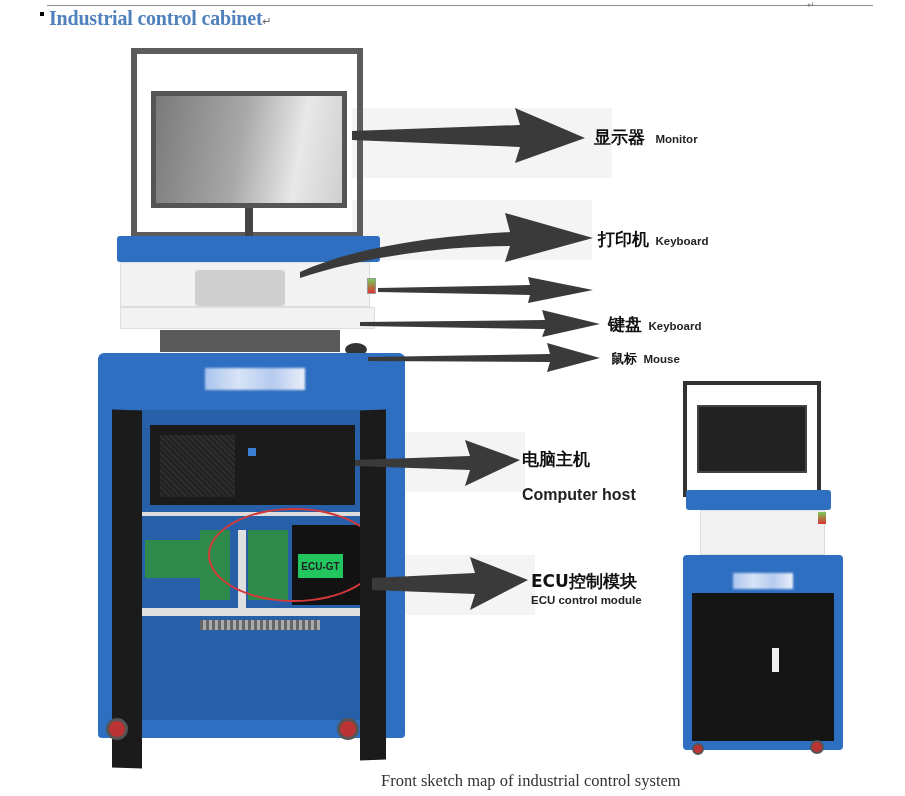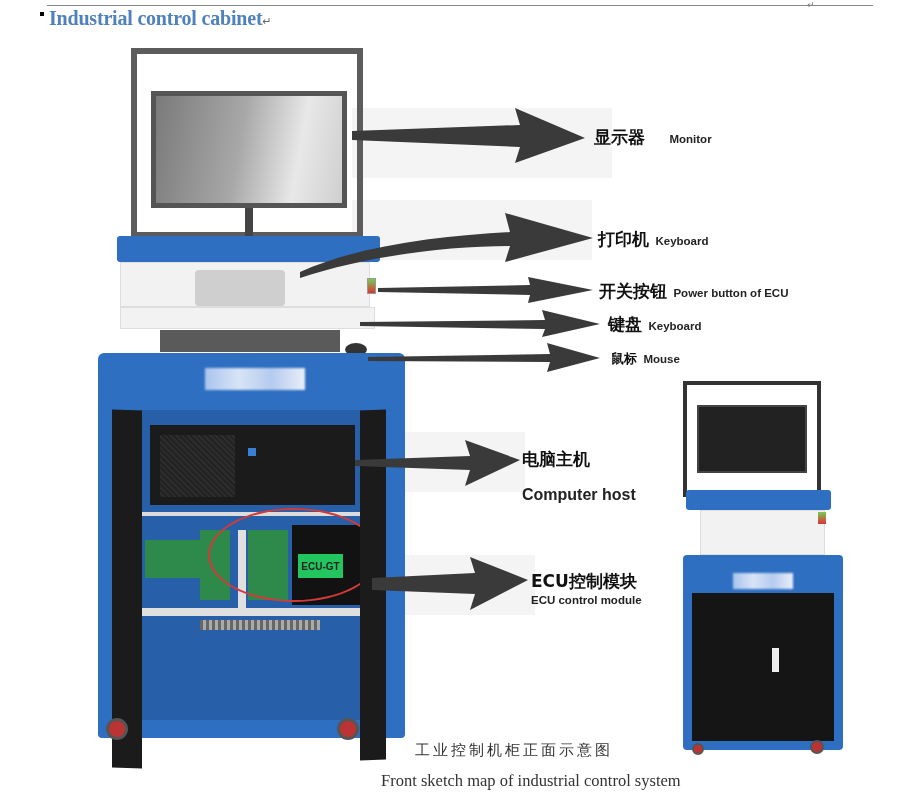--- a/index.html
+++ b/index.html
@@ -101,29 +101,25 @@
       <polygon points="368,357 550,354 547,343 600,358 547,372 550,362 368,361"></polygon>
 
       <polygon points="355,460 470,456 465,440 520,460 465,486 470,470 355,466"></polygon>
 
       <polygon points="372,578 475,573 470,557 528,580 470,610 475,594 372,590"></polygon>
     </g>
   </svg>
 
   <div class="abs" style="left:594px;top:126px;">
     <span class="lbl-cn" style="font-size:17px;">显示器</span>
-    <span class="lbl-en" style="font-size:11.5px;margin-left:20px;">Monitor</span>
+    <span class="lbl-en" style="font-size:11.5px;margin-left:6px;">Monitor</span>
   </div>
   <div class="abs" style="left:598px;top:228px;">
     <span class="lbl-cn" style="font-size:17px;">打印机</span>
     <span class="lbl-en" style="font-size:11.5px;margin-left:2px;">Keyboard</span>
-  </div>
-  <div class="abs" style="left:599px;top:280px;">
-    <span class="lbl-cn" style="font-size:17px;">开关按钮</span>
-    <span class="lbl-en" style="font-size:11.5px;margin-left:2px;">Power button of ECU</span>
   </div>
   <div class="abs" style="left:608px;top:313px;">
     <span class="lbl-cn" style="font-size:17px;">键盘</span>
     <span class="lbl-en" style="font-size:11.5px;margin-left:2px;">Keyboard</span>
   </div>
   <div class="abs" style="left:611px;top:349px;">
     <span class="lbl-cn" style="font-size:13px;">鼠标</span>
     <span class="lbl-en" style="font-size:11.5px;margin-left:2px;">Mouse</span>
   </div>
   <div class="abs" style="left:522px;top:448px;text-align:left;">
@@ -142,15 +138,14 @@
     <div class="abs white-shelf" style="left:700px;top:510px;width:125px;height:45px;"></div>
     <div class="abs" style="left:818px;top:512px;width:8px;height:12px;background:linear-gradient(#7c5,#d33);"></div>
     <div class="abs blue" style="left:683px;top:555px;width:160px;height:195px;border-radius:4px;"></div>
     <div class="abs blur" style="left:733px;top:573px;width:60px;height:16px;"></div>
     <div class="abs" style="left:692px;top:593px;width:142px;height:148px;background:#151515;"></div>
     <div class="abs" style="left:772px;top:648px;width:7px;height:24px;background:#eee;"></div>
     <div class="abs wheel" style="left:692px;top:743px;width:12px;height:12px;border-width:2px;"></div>
     <div class="abs wheel" style="left:810px;top:740px;width:14px;height:14px;border-width:2px;"></div>
   </div>
 
-  <div class="abs caption-cn" style="left:415px;top:741px;">工业控制机柜正面示意图</div>
   <div class="abs caption-en" style="left:381px;top:771px;">Front sketch map of industrial control system</div>
 </div>
 
 </body></html>

